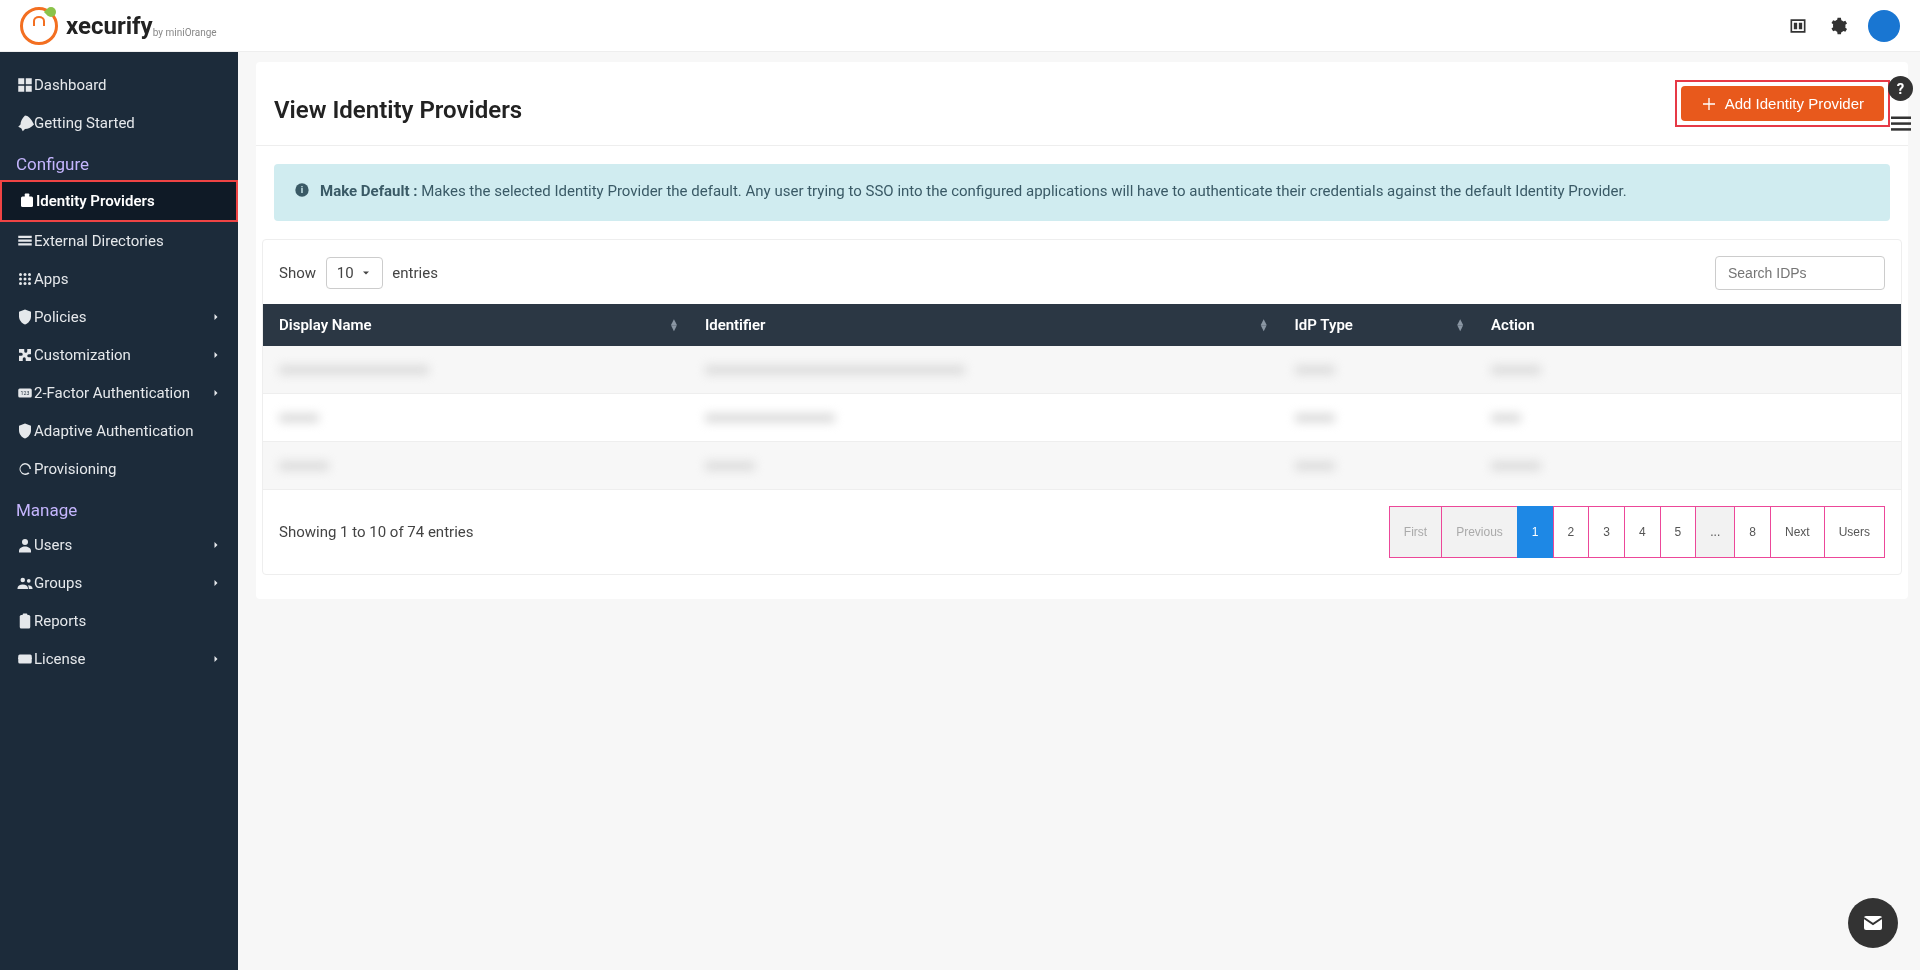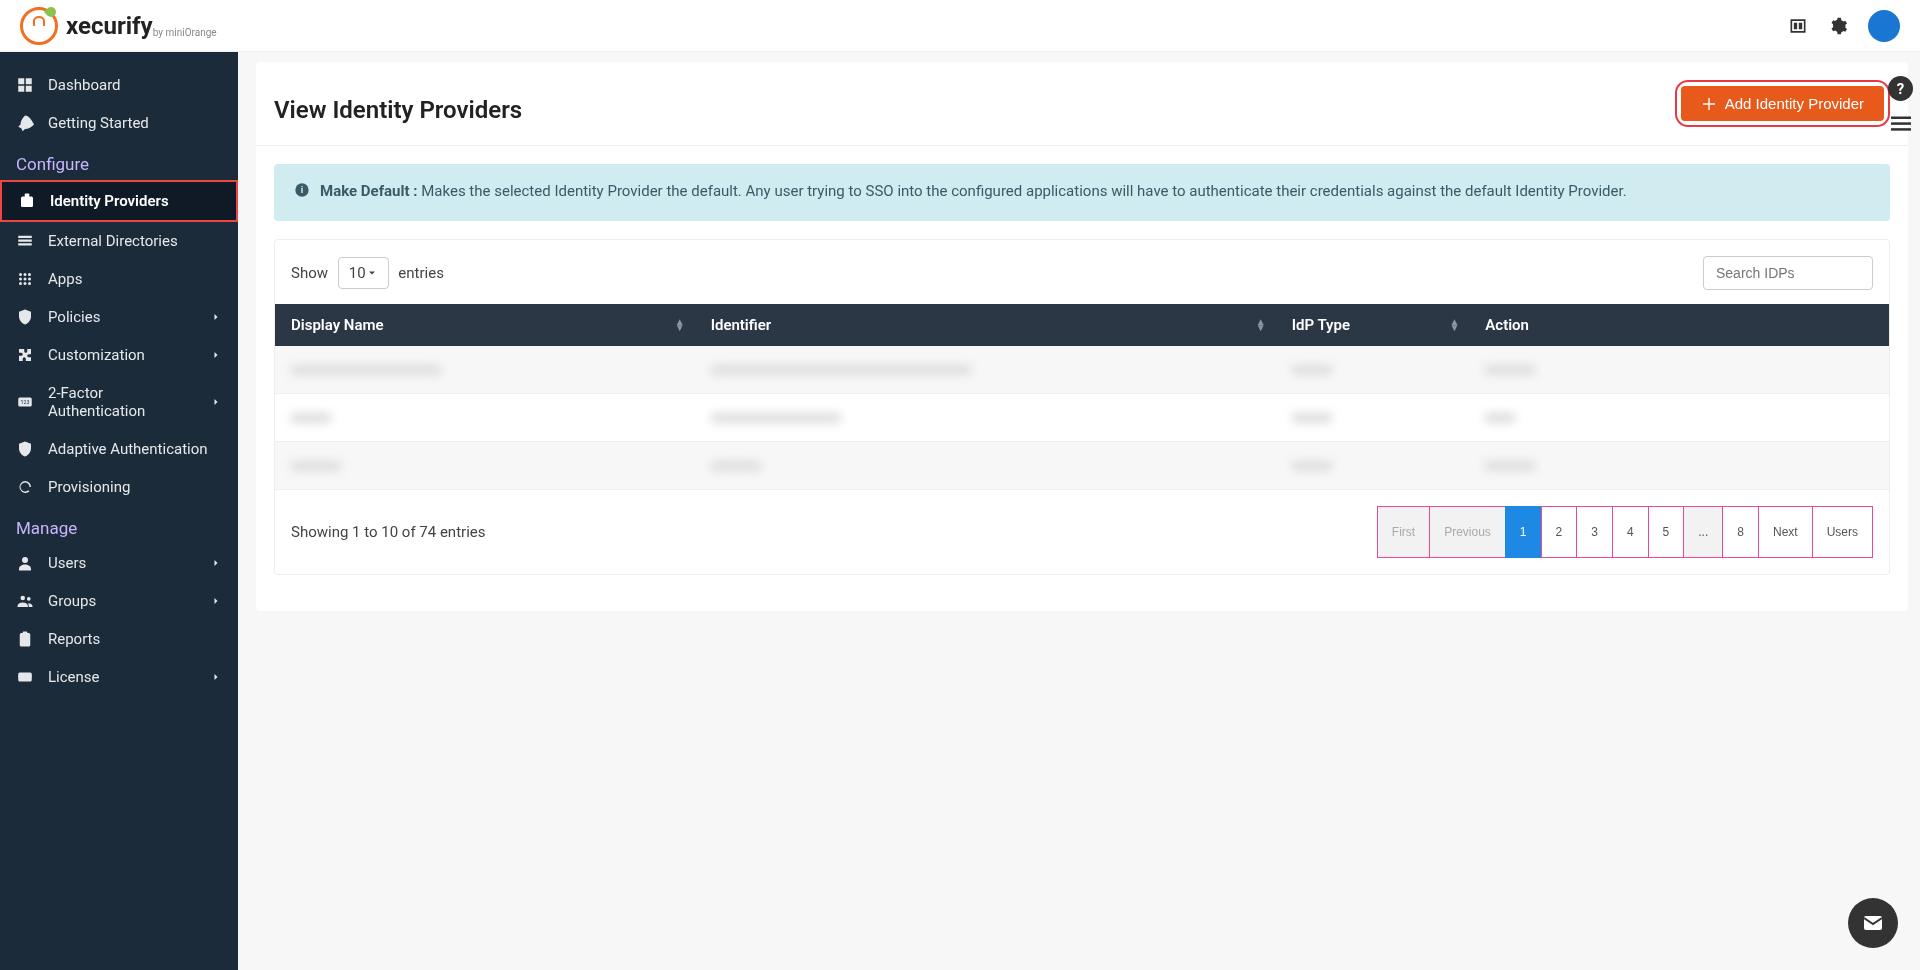--- a/index.html
+++ b/index.html
@@ -12,42 +12,42 @@
 .logo-icon::before { content: ""; position: absolute; top: 6px; left: 50%; transform: translateX(-50%); width: 8px; height: 8px; border: 2px solid #f36f21; border-radius: 50% 50% 0 0; border-bottom: none; }
 .logo-text { display: flex; flex-direction: row; line-height: 1; }
 .logo-name { font-size: 24px; font-weight: 700; color: #222; }
 .logo-sub { font-size: 10px; color: #888; align-self: flex-end; margin-top: 2px; }
 .topbar-right { display: flex; align-items: center; gap: 20px; }
 .topbar-icon { width: 20px; height: 20px; cursor: pointer; }
 .avatar-circle { width: 32px; height: 32px; border-radius: 50%; background: #1976d2; cursor: pointer; }
 
 .layout { display: flex; }
 .sidebar { width: 238px; background: #1c2b3a; min-height: calc(100vh - 52px); color: #d0d5db; padding-top: 14px; flex-shrink: 0; }
-.nav-item { display: flex; align-items: center; gap: 14px; padding: 10px 16px; cursor: pointer; font-size: 15px; color: #e5e8eb; position: relative; }
+.nav-item { display: flex; align-items: center; gap: 0; padding: 10px 16px; cursor: pointer; font-size: 15px; color: #e5e8eb; position: relative; }
 .nav-item.active { background: #0f1a26; color: #fff; font-weight: 600; border: 2px solid #ef4444; }
 .nav-icon { width: 18px; height: 18px; flex-shrink: 0; }
 .nav-label { flex: 1; }
 .nav-chevron { width: 12px; height: 12px; }
 .nav-badge { background: #1e88e5; color: #fff; font-size: 10px; font-weight: 700; padding: 2px 7px; border-radius: 10px; }
 .nav-section-title { padding: 12px 16px 6px; font-size: 17px; color: #c4b5fd; }
 
 .content-wrap { flex: 1; position: relative; background: #f7f7f7; padding: 0; }
 .content-inner { margin: 10px 12px 20px 18px; background: #fff; border-radius: 4px; padding: 18px 0 18px 0; }
 .content-header { display: flex; justify-content: space-between; align-items: center; padding: 0 18px 18px; border-bottom: 1px solid #eee; }
 .page-title { font-size: 24px; font-weight: 600; color: #222; margin-top: 13px; }
-.add-btn-wrap { border: 2px solid #e63946; padding: 4px; border-radius: 13px; }
+.add-btn-wrap { border: 2px solid #e63946; padding: 4px; border-radius: 0; }
 .add-btn { display: flex; align-items: center; gap: 8px; background: #e8591c; color: #fff; border: none; padding: 9px 20px; border-radius: 4px; font-size: 15px; font-weight: 500; cursor: pointer; }
 
 .info-banner { margin: 18px; background: #d0ecf0; border-radius: 4px; padding: 16px 20px; display: flex; gap: 10px; color: #3a5a66; font-size: 15px; line-height: 1.5; }
 .info-icon-wrap { flex-shrink: 0; margin-top: 2px; }
 .info-text b { font-weight: 700; }
 
-.table-card { margin: 18px; border: 1px solid #eee; border-radius: 4px; padding: 16px 0 16px; }
+.table-card { margin: 6px; border: 1px solid #eee; border-radius: 4px; padding: 16px 0 16px; }
 .table-controls { display: flex; justify-content: space-between; align-items: center; padding: 0 16px 14px; font-size: 15px; color: #444; }
-.entries-select { display: inline-flex; align-items: center; border: 1px solid #ccc; border-radius: 4px; padding: 6px 10px; margin: 0 6px; cursor: pointer; }
+.entries-select { display: inline-flex; align-items: center; gap: 6px; border: 1px solid #ccc; border-radius: 4px; padding: 6px 10px; margin: 0 6px; cursor: pointer; }
 .search-input { border: 1px solid #ccc; border-radius: 4px; padding: 8px 12px; font-size: 14px; width: 170px; }
 
 table { width: 100%; border-collapse: collapse; }
 thead th { background: #2b3744; color: #fff; font-weight: 600; text-align: left; padding: 12px 16px; font-size: 15px; position: relative; }
 .sort-glyph { position: absolute; right: 10px; top: 50%; transform: translateY(-50%); font-size: 10px; color: #8a96a3; line-height: 0.6; }
 tbody td { padding: 14px 16px; border-bottom: 1px solid #eee; }
 tbody tr:nth-child(odd) { background: #f7f7f7; }
 .blurred { filter: blur(5px); background: #ddd; height: 10px; border-radius: 3px; display: inline-block; }
 
 .table-footer { display: flex; justify-content: space-between; align-items: center; padding: 16px 16px 0; font-size: 15px; color: #444; }

